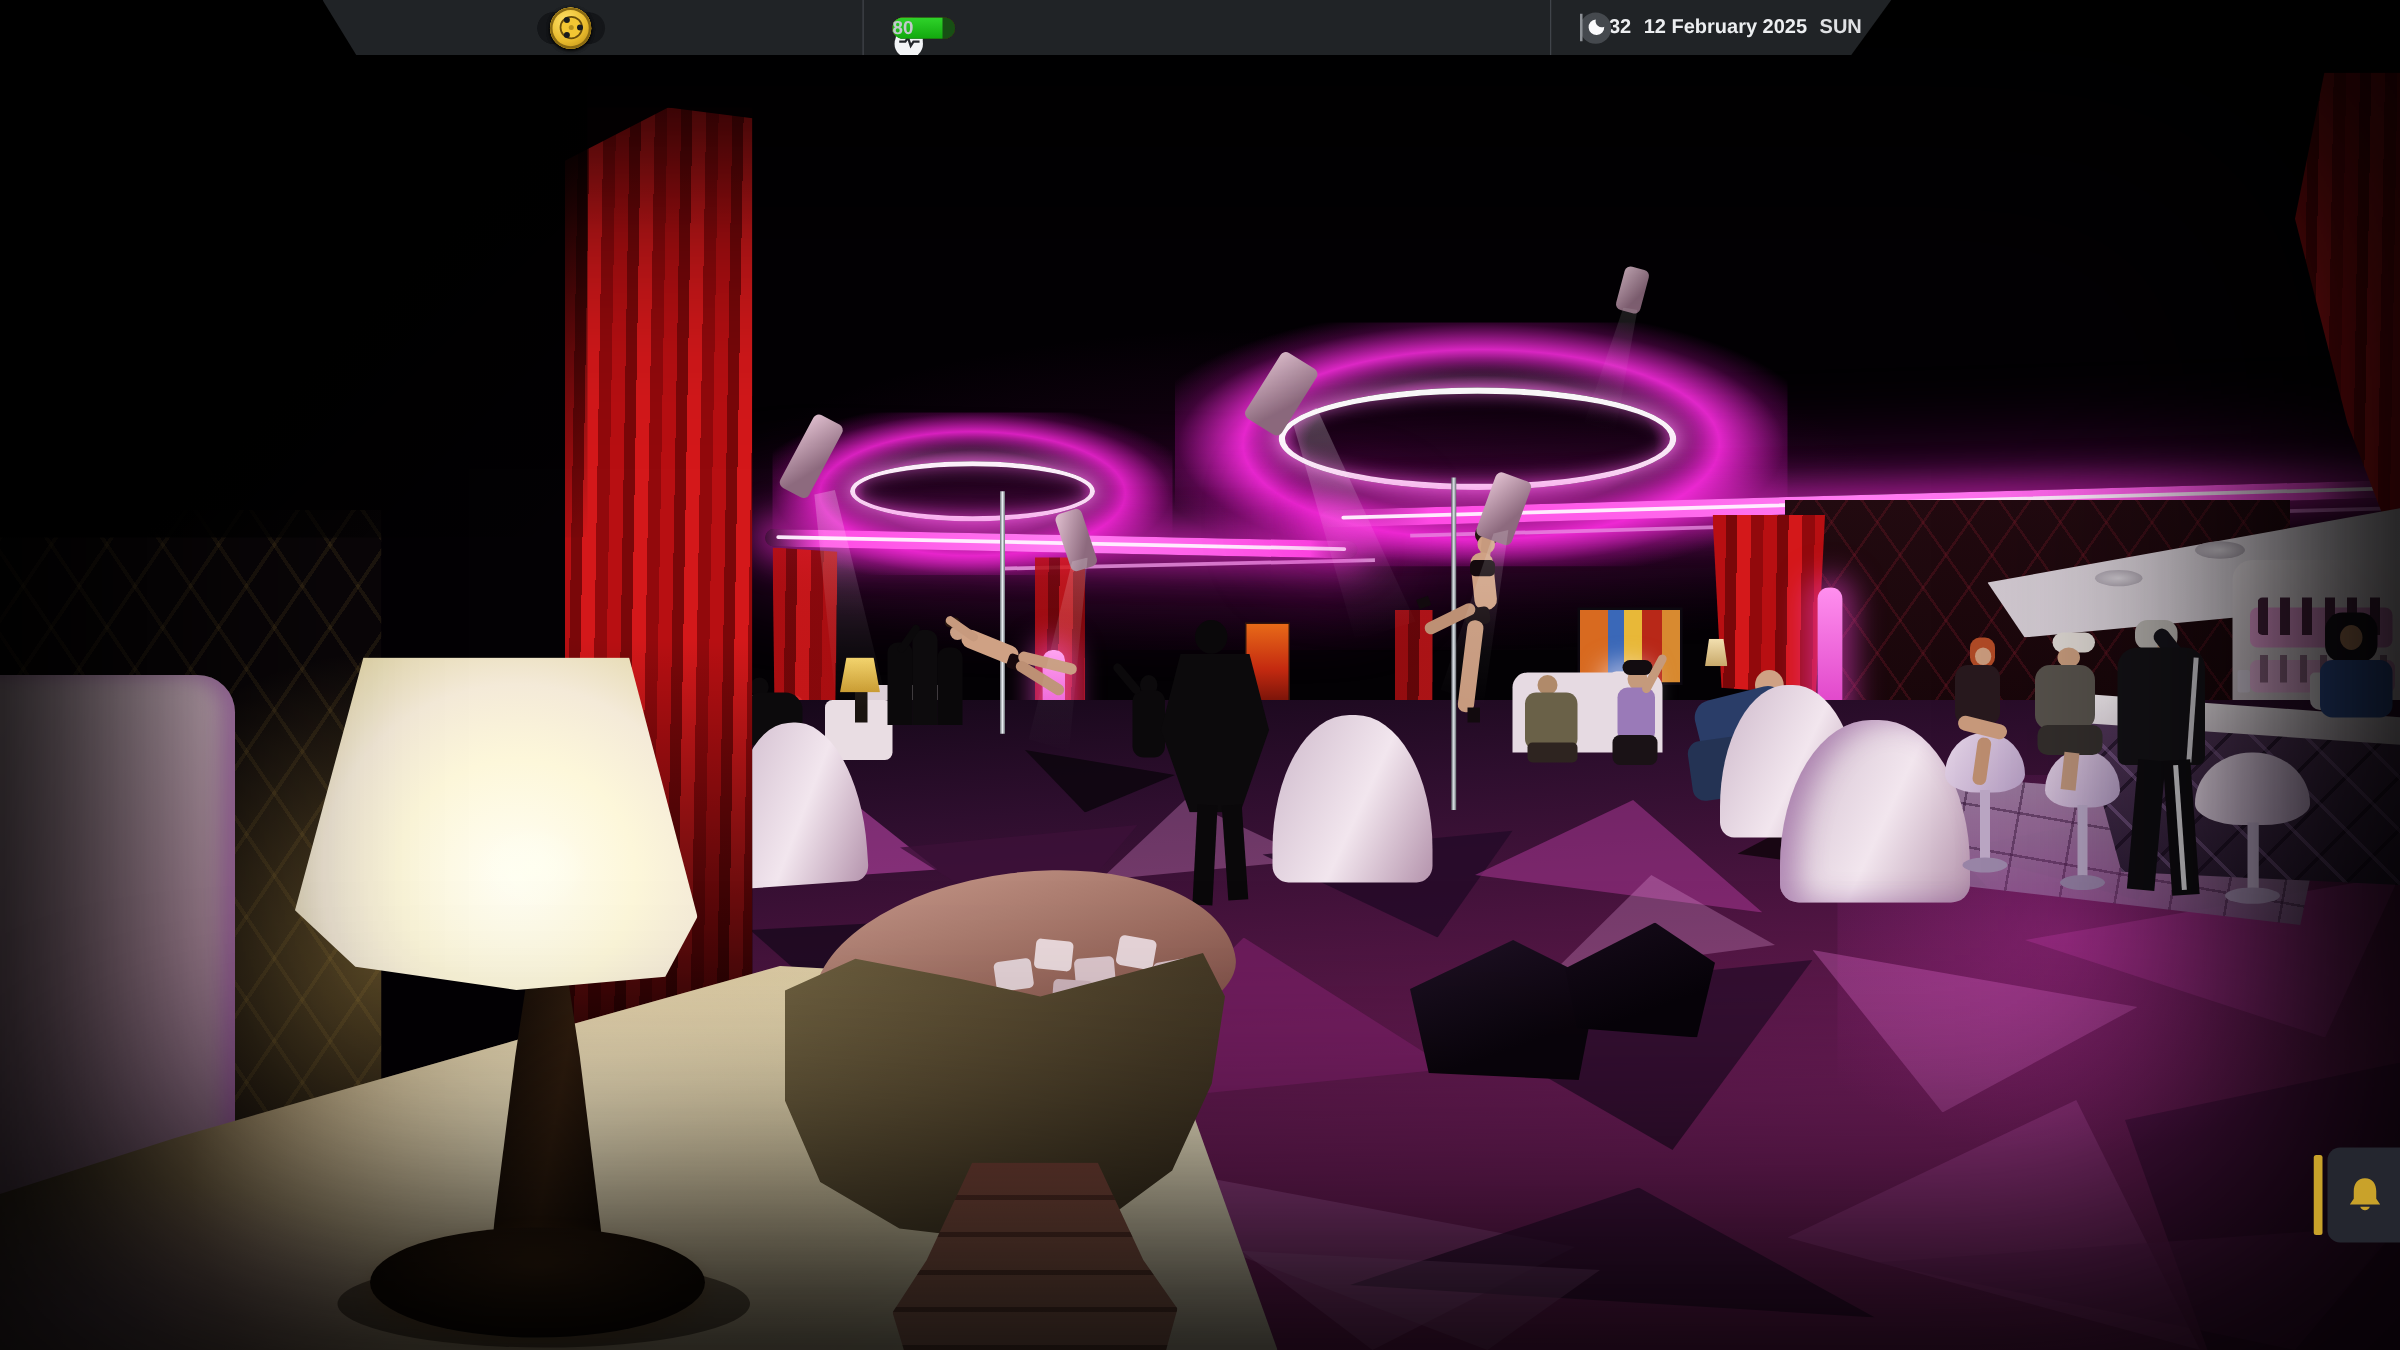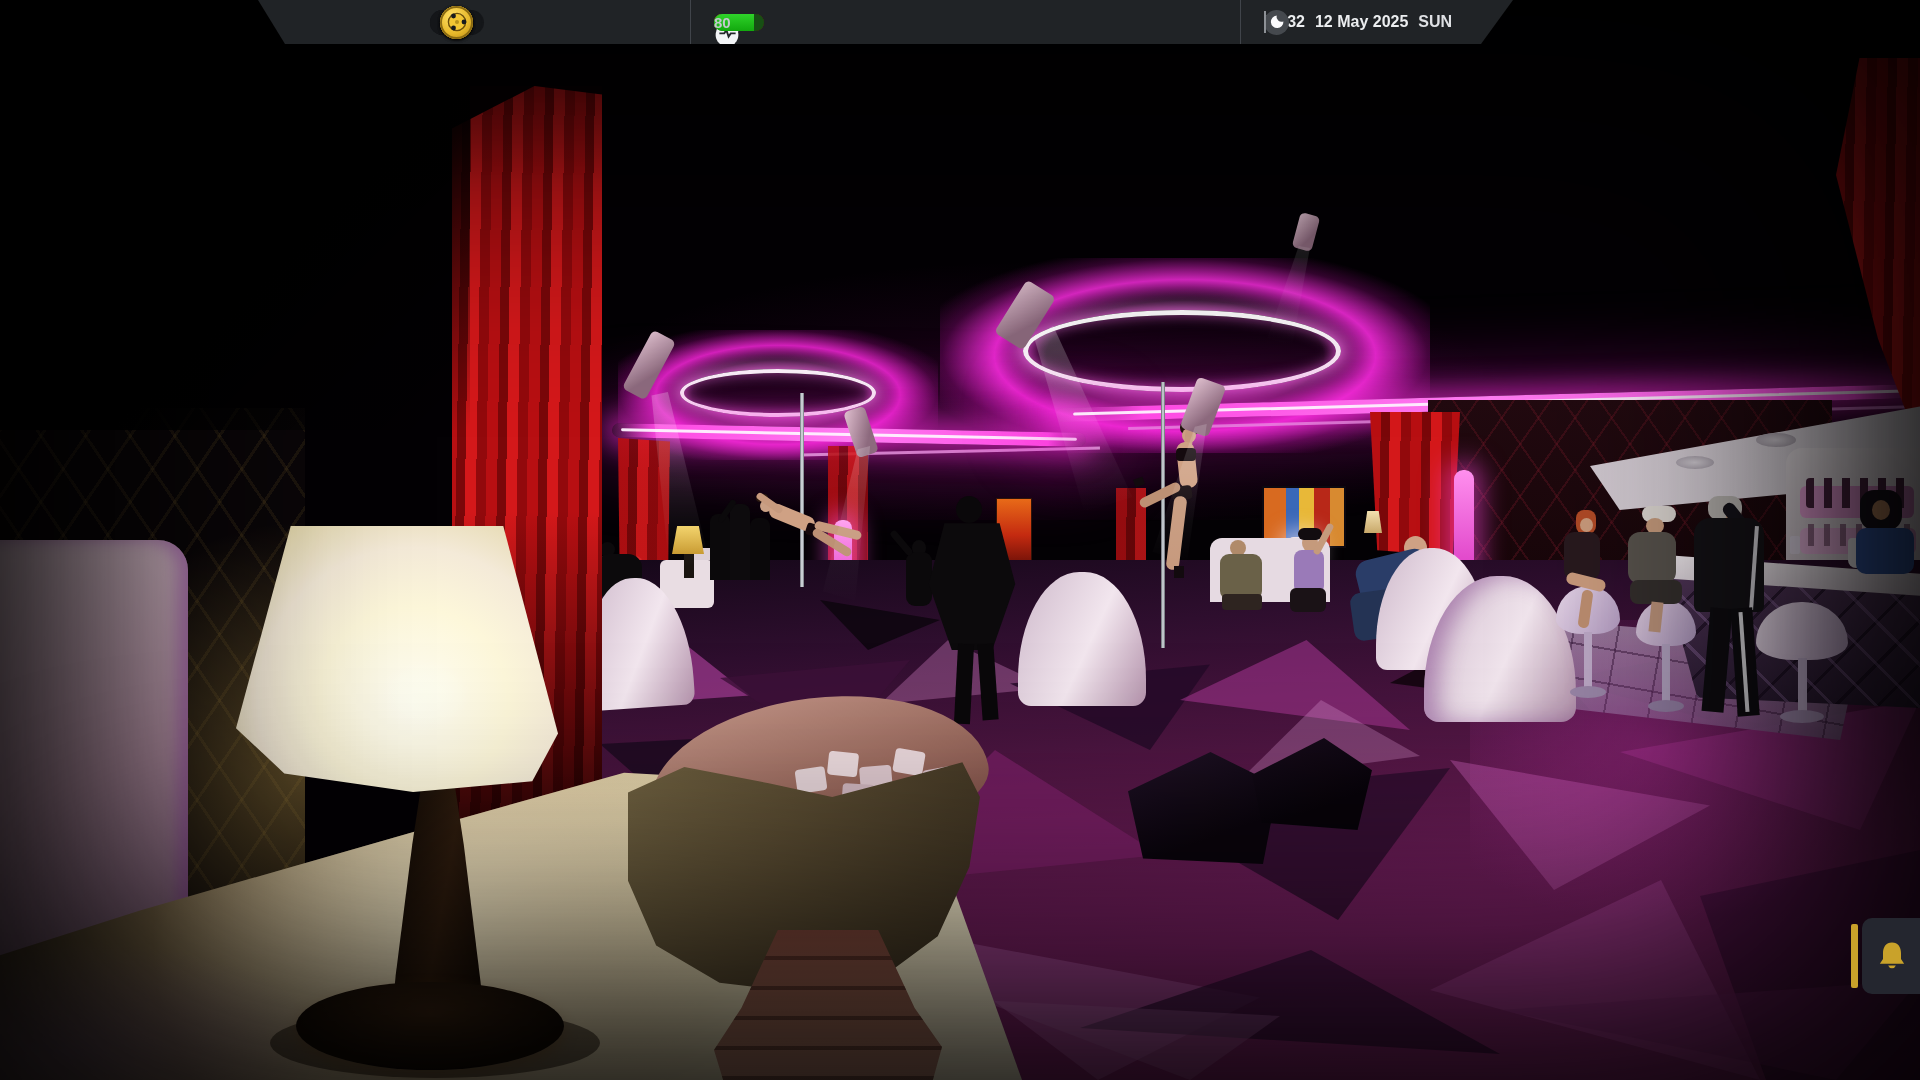--- a/index.html
+++ b/index.html
@@ -430,21 +430,21 @@
 
     <div class="hud-divider" style="left:982px;"></div>
 
     <div class="hudgroup clockrow" style="left:1006px;">
       <span style="position:relative;">02:32</span>
       <span class="mooncirc">
         <svg width="16" height="16" viewBox="0 0 24 24">
             <path d="M14.5 2.6 A9.4 9.4 0 1 0 21.4 14.2 A7.6 7.6 0 0 1 14.5 2.6 Z" fill="#fbfbfd"></path>
           </svg>
       </span>
-      <span style="position:relative;">12 May 2025</span>
+      <span style="position:relative;">12 February 2025</span>
       <span class="mini-div"></span>
       <span style="position:relative;color:#dfe1e4;">SUN</span>
     </div>
   </div>
 
   <div class="bellbar"></div>
   <div class="bellpanel">
     <svg width="36" height="36" viewBox="0 0 32 32">
         <path d="M16 4 C10.6 4 8 8.2 8 13.4 v5.2 l-2.8 4.2 h21.6 L24 18.6 v-5.2 C24 8.2 21.4 4 16 4 Z" fill="#c9a22a"></path>
         <path d="M12.6 24.4 a3.6 3.6 0 0 0 6.8 0 Z" fill="#c9a22a"></path>

